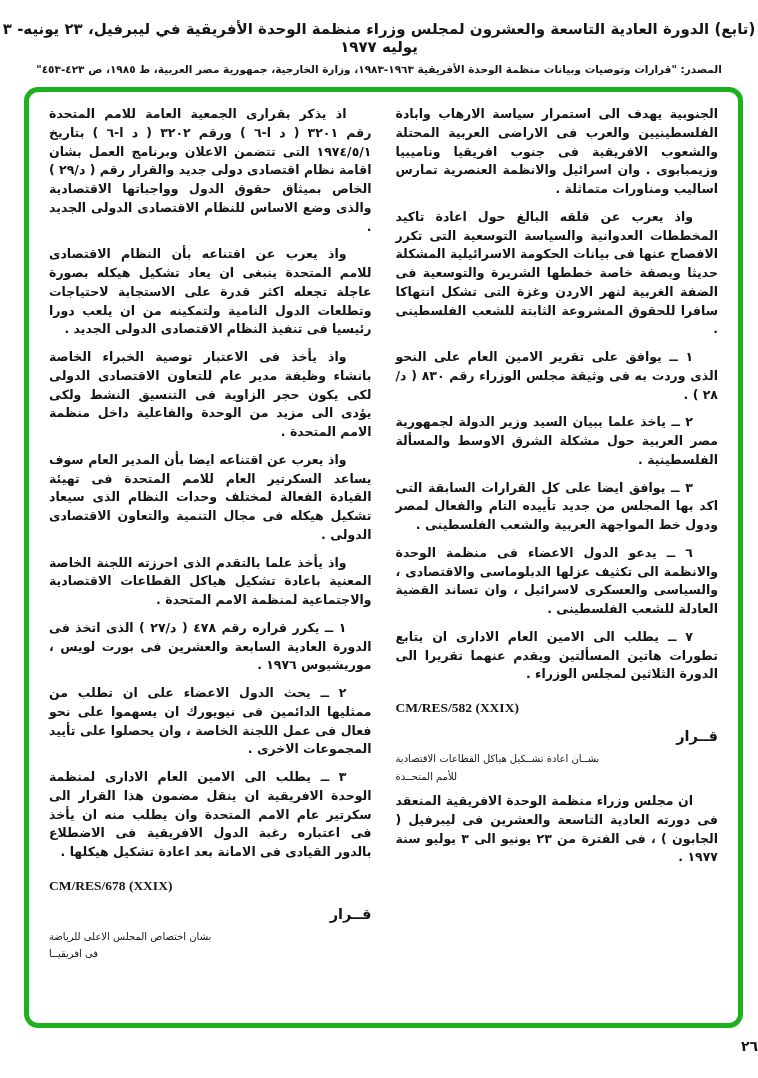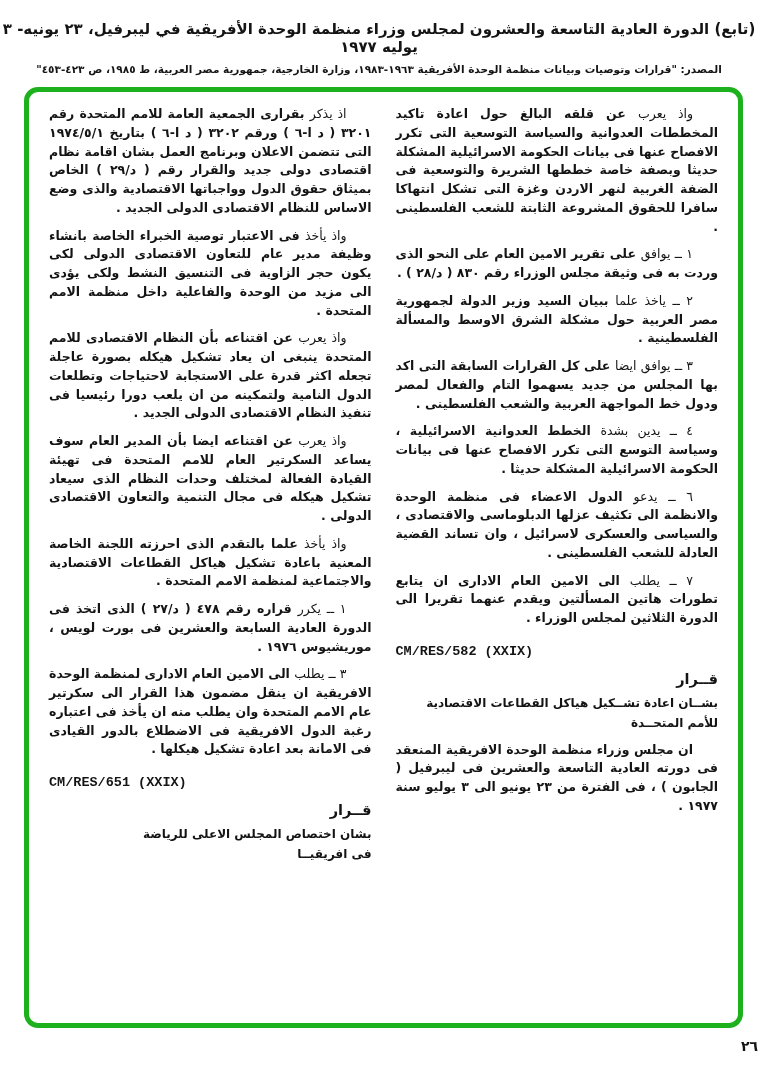--- a/index.html
+++ b/index.html
@@ -58,39 +58,39 @@
     text-align: justify;
   }
   .para {
     font-size: 12.5px;
     font-weight: 700;
     line-height: 1.5;
     margin: 0 0 9px 0;
     text-indent: 2em;
   }
   .para.noindent { text-indent: 0; }
-  .lead { font-weight: 400; }
+  .lead { font-weight: 700; }
   .ref {
     direction: ltr;
     text-align: left;
-    font-family: Liberation Mono, monospace;
+    font-family: Liberation Serif, serif;
     font-size: 13.5px;
     font-weight: 700;
     margin: 16px 0 12px 0;
   }
   .heading {
     text-align: right;
     font-size: 14.5px;
     font-weight: 700;
     margin: 2px 0 8px 0;
   }
   .subheading {
-    text-align: right;
-    font-size: 12px;
-    font-weight: 700;
+    text-align: left;
+    font-size: 10px;
+    font-weight: 400;
     line-height: 1.45;
     margin: 0 0 3px 0;
   }
   .subheading + .para { margin-top: 8px; }
   .page-number {
     position: absolute;
     top: 1038px;
     left: 0;
     right: 0;
     text-align: right;
@@ -103,42 +103,43 @@
 
 <div class="page">
   <header class="page-header">
     <div class="session-title">(تابع) الدورة العادية التاسعة والعشرون لمجلس وزراء منظمة الوحدة الأفريقية في ليبرفيل، ٢٣ يونيه- ٣ يوليه ١٩٧٧</div>
     <div class="source-line">المصدر: "قرارات وتوصيات وبيانات منظمة الوحدة الأفريقية ١٩٦٣-١٩٨٣، وزارة الخارجية، جمهورية مصر العربية، ط ١٩٨٥، ص ٤٢٣-٤٥٣"</div>
   </header>
 
   <div class="frame" style="border-color: rgb(30, 177, 30);">
     <div class="cols">
         <div class="col">
+          <p class="para noindent">الجنوبية يهدف الى استمرار سياسة الارهاب وابادة الفلسطينيين والعرب فى الاراضى العربية المحتلة والشعوب الافريقية فى جنوب افريقيا وناميبيا وزيمبابوى . وان اسرائيل والانظمة العنصرية تمارس اساليب ومناورات متماثلة .</p>
           <p class="para"><b class="lead">واذ يعرب</b> <span>عن قلقه البالغ حول اعادة تاكيد المخططات العدوانية والسياسة التوسعية التى تكرر الافصاح عنها فى بيانات الحكومة الاسرائيلية المشكلة حديثا وبصفة خاصة خططها الشريرة والتوسعية فى الضفة الغربية لنهر الاردن وغزة التى تشكل انتهاكا سافرا للحقوق المشروعة الثابتة للشعب الفلسطينى .</span></p>
           <p class="para"><b class="lead">١ ــ يوافق</b> <span>على تقرير الامين العام على النحو الذى وردت به فى وثيقة مجلس الوزراء رقم ٨٣٠ ( د/٢٨ ) .</span></p>
           <p class="para"><b class="lead">٢ ــ ياخذ علما</b> <span>ببيان السيد وزير الدولة لجمهورية مصر العربية حول مشكلة الشرق الاوسط والمسألة الفلسطينية .</span></p>
-          <p class="para"><b class="lead">٣ ــ يوافق ايضا</b> <span>على كل القرارات السابقة التى اكد بها المجلس من جديد يسهموا التام والفعال لمصر ودول خط المواجهة العربية والشعب الفلسطينى .</span></p>
-          <p class="para"><b class="lead">٤ ــ يدين بشدة</b> <span>الخطط العدوانية الاسرائيلية ، وسياسة التوسع التى تكرر الافصاح عنها فى بيانات الحكومة الاسرائيلية المشكلة حديثا .</span></p>
+          <p class="para"><b class="lead">٣ ــ يوافق ايضا</b> <span>على كل القرارات السابقة التى اكد بها المجلس من جديد تأييده التام والفعال لمصر ودول خط المواجهة العربية والشعب الفلسطينى .</span></p>
           <p class="para"><b class="lead">٦ ــ يدعو</b> <span>الدول الاعضاء فى منظمة الوحدة والانظمة الى تكثيف عزلها الدبلوماسى والاقتصادى ، والسياسى والعسكرى لاسرائيل ، وان تساند القضية العادلة للشعب الفلسطينى .</span></p>
           <p class="para"><b class="lead">٧ ــ يطلب</b> <span>الى الامين العام الادارى ان يتابع تطورات هاتين المسألتين ويقدم عنهما تقريرا الى الدورة الثلاثين لمجلس الوزراء .</span></p>
           <div class="ref">CM/RES/582 (XXIX)</div>
           <div class="heading">قــرار</div>
           <div class="subheading">بشــان اعادة تشــكيل هياكل القطاعات الاقتصادية</div>
           <div class="subheading">للأمم المتحــدة</div>
           <p class="para">ان مجلس وزراء منظمة الوحدة الافريقية المنعقد فى دورته العادية التاسعة والعشرين فى ليبرفيل ( الجابون ) ، فى الفترة من ٢٣ يونيو الى ٣ يوليو سنة ١٩٧٧ .</p>
         </div>
         <div class="col">
           <p class="para"><b class="lead">اذ يذكر</b> <span>بقرارى الجمعية العامة للامم المتحدة رقم ٣٢٠١ ( د ا-٦ ) ورقم ٣٢٠٢ ( د ا-٦ ) بتاريخ ١٩٧٤/٥/١ التى تتضمن الاعلان وبرنامج العمل بشان اقامة نظام اقتصادى دولى جديد والقرار رقم ( د/٢٩ ) الخاص بميثاق حقوق الدول وواجباتها الاقتصادية والذى وضع الاساس للنظام الاقتصادى الدولى الجديد .</span></p>
+          <p class="para"><b class="lead">واذ يعرب</b> <span>عن اقتناعه بأن النظام الاقتصادى للامم المتحدة ينبغى ان يعاد تشكيل هيكله بصورة عاجلة تجعله اكثر قدرة على الاستجابة لاحتياجات وتطلعات الدول النامية ولتمكينه من ان يلعب دورا رئيسيا فى تنفيذ النظام الاقتصادى الدولى الجديد .</span></p>
           <p class="para"><b class="lead">واذ يأخذ</b> <span>فى الاعتبار توصية الخبراء الخاصة بانشاء وظيفة مدير عام للتعاون الاقتصادى الدولى لكى يكون حجر الزاوية فى التنسيق النشط ولكى يؤدى الى مزيد من الوحدة والفاعلية داخل منظمة الامم المتحدة .</span></p>
-          <p class="para"><b class="lead">واذ يعرب</b> <span>عن اقتناعه بأن النظام الاقتصادى للامم المتحدة ينبغى ان يعاد تشكيل هيكله بصورة عاجلة تجعله اكثر قدرة على الاستجابة لاحتياجات وتطلعات الدول النامية ولتمكينه من ان يلعب دورا رئيسيا فى تنفيذ النظام الاقتصادى الدولى الجديد .</span></p>
           <p class="para"><b class="lead">واذ يعرب</b> <span>عن اقتناعه ايضا بأن المدير العام سوف يساعد السكرتير العام للامم المتحدة فى تهيئة القيادة الفعالة لمختلف وحدات النظام الذى سيعاد تشكيل هيكله فى مجال التنمية والتعاون الاقتصادى الدولى .</span></p>
           <p class="para"><b class="lead">واذ يأخذ</b> <span>علما بالتقدم الذى احرزته اللجنة الخاصة المعنية باعادة تشكيل هياكل القطاعات الاقتصادية والاجتماعية لمنظمة الامم المتحدة .</span></p>
           <p class="para"><b class="lead">١ ــ يكرر</b> <span>قراره رقم ٤٧٨ ( د/٢٧ ) الذى اتخذ فى الدورة العادية السابعة والعشرين فى بورت لويس ، موريشيوس ١٩٧٦ .</span></p>
+          <p class="para"><b class="lead">٢ ــ يحث</b> <span>الدول الاعضاء على ان تطلب من ممثليها الدائمين فى نيويورك ان يسهموا على نحو فعال فى عمل اللجنة الخاصة ، وان يحصلوا على تأييد المجموعات الاخرى .</span></p>
           <p class="para"><b class="lead">٣ ــ يطلب</b> <span>الى الامين العام الادارى لمنظمة الوحدة الافريقية ان ينقل مضمون هذا القرار الى سكرتير عام الامم المتحدة وان يطلب منه ان يأخذ فى اعتباره رغبة الدول الافريقية فى الاضطلاع بالدور القيادى فى الامانة بعد اعادة تشكيل هيكلها .</span></p>
-          <div class="ref">CM/RES/651 (XXIX)</div>
+          <div class="ref">CM/RES/678 (XXIX)</div>
           <div class="heading">قــرار</div>
           <div class="subheading">بشان اختصاص المجلس الاعلى للرياضة</div>
           <div class="subheading">فى افريقيــا</div>
         </div>
       </div>
   </div>
 
   <div class="page-number">٢٦</div>
 </div>
 

